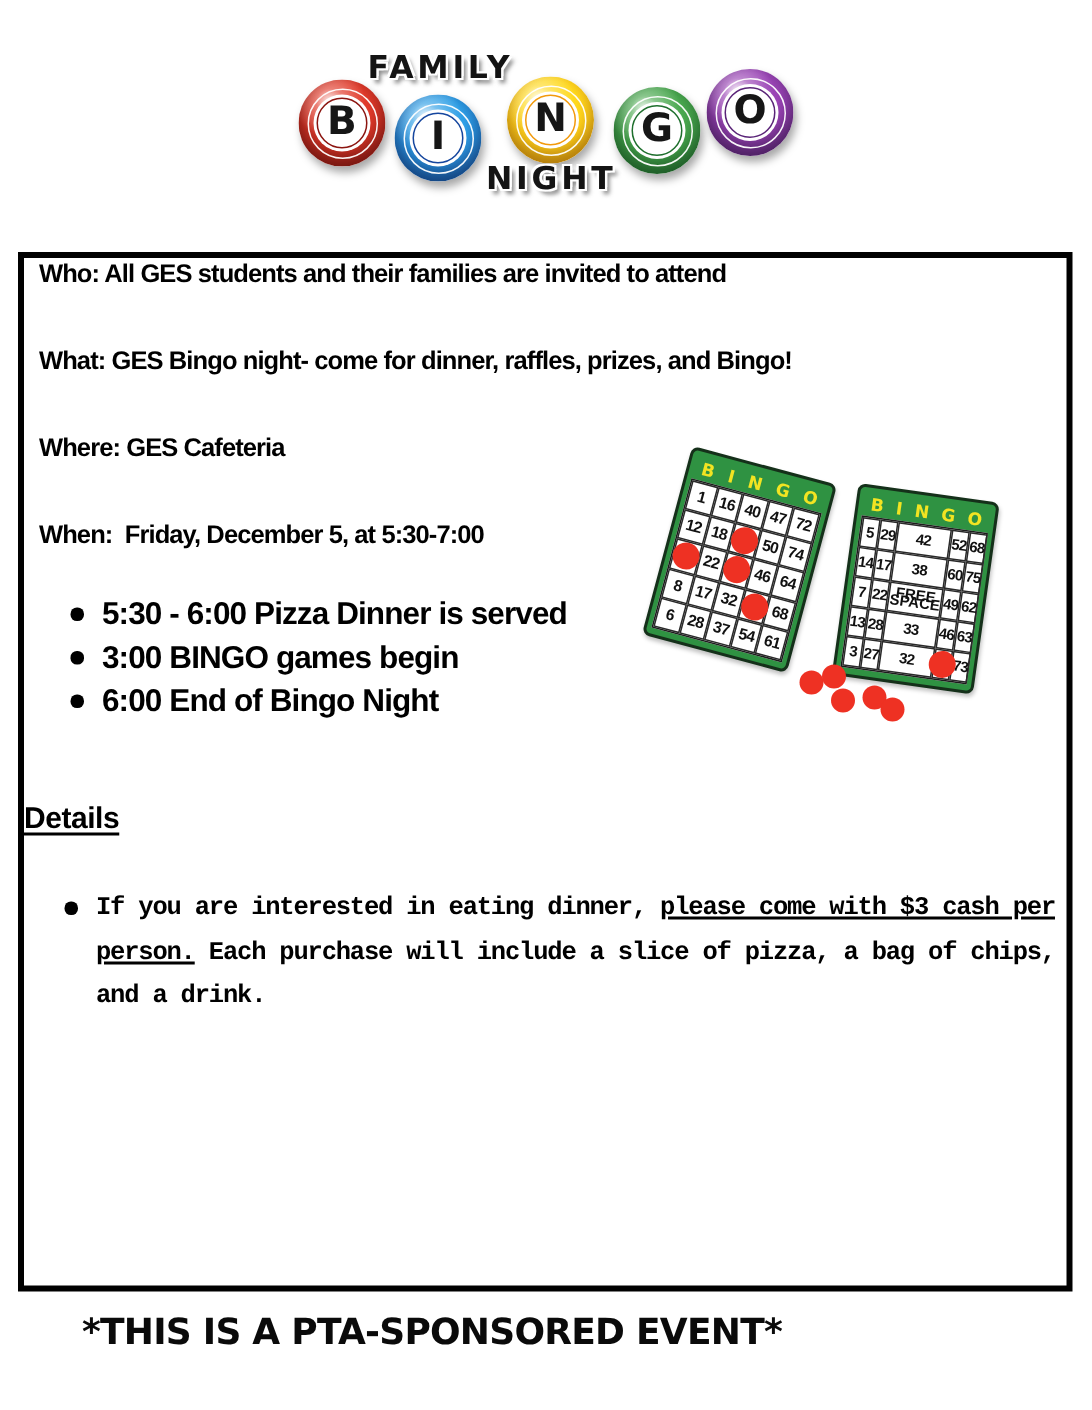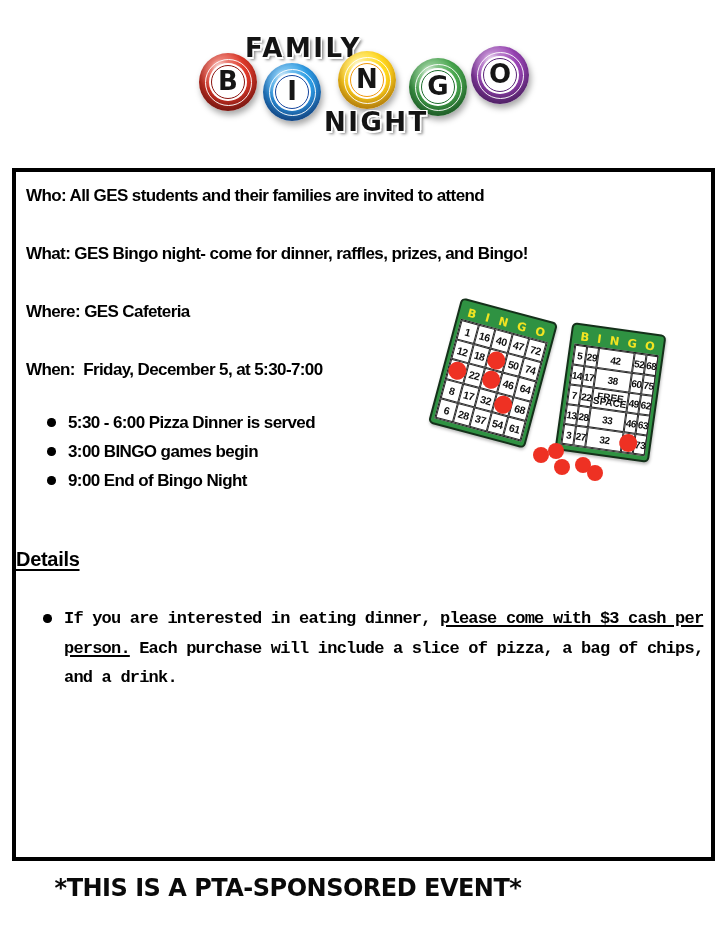--- a/index.html
+++ b/index.html
@@ -5,21 +5,21 @@
   html,body{margin:0;padding:0;}
   body{
     width:728px;height:940px;position:relative;background:#ffffff;
     font-family:"Liberation Sans",sans-serif;overflow:hidden;
   }
   .page{position:absolute;inset:0;background:#fff;}
 
   
   .logo{position:absolute;left:0;top:0;width:728px;height:165px;}
   .logo-word{
-    position:absolute;font-weight:bold;font-size:26px;letter-spacing:2.5px;color:#141414;
+    position:absolute;font-weight:bold;font-size:21px;letter-spacing:2.5px;color:#141414;
     font-family:"DejaVu Sans",sans-serif;
     text-shadow:-1.5px -1.5px 0 #fff,1.5px -1.5px 0 #fff,-1.5px 1.5px 0 #fff,1.5px 1.5px 0 #fff,
                 3px 3px 3px rgba(70,70,70,.65);
   }
   #logo-family{left:245px;top:33px;}
   #logo-night{left:324px;top:107px;}
   .ball{
     position:absolute;width:58px;height:58px;border-radius:50%;
     background:
       radial-gradient(circle at 36% 26%, rgba(255,255,255,.95) 0%, rgba(255,255,255,.35) 16%, rgba(255,255,255,0) 42%),
@@ -39,28 +39,28 @@
 
   
   .info-box{
     position:absolute;left:12px;top:168px;width:695px;height:685px;
     border:4px solid #000;background:#fff;
   }
   .info-line{
     margin:0;padding:0 0 0 10px;font-size:17px;font-weight:bold;letter-spacing:-0.6px;
     line-height:22px;color:#000;white-space:pre-wrap;
   }
-  #line-who{margin-top:13px;}
+  #line-who{}
   #line-what{margin-top:36px;}
   #line-where{margin-top:36px;}
   #line-when{margin-top:36px;}
 
   ul.schedule{margin:27px 0 0 0;padding:0 0 0 52px;list-style:none;}
   ul.schedule li{
-    position:relative;font-size:17px;font-weight:bold;letter-spacing:-0.6px;line-height:29px;color:#000;
+    position:relative;font-size:21px;font-weight:bold;letter-spacing:-0.6px;line-height:29px;color:#000;
   }
   ul.schedule li::before,ul.details li::before{
     content:"";position:absolute;left:-21px;top:10px;width:8.5px;height:8.5px;border-radius:50%;background:#000;
   }
 
   .details-heading{
     margin-top:53px;font-size:20px;font-weight:bold;color:#000;letter-spacing:-0.3px;
   }
   .details-heading span{text-decoration:underline;text-decoration-thickness:2px;text-underline-offset:3px;}
 
@@ -152,21 +152,21 @@
   <div class="info-box">
 
     <p class="info-line" id="line-who">Who: All GES students and their families are invited to attend</p>
     <p class="info-line" id="line-what">What: GES Bingo night- come for dinner, raffles, prizes, and Bingo!</p>
     <p class="info-line" id="line-where">Where: GES Cafeteria</p>
     <p class="info-line" id="line-when">When:  Friday, December 5, at 5:30-7:00</p>
 
     <ul class="schedule">
       <li>5:30 - 6:00 Pizza Dinner is served</li>
       <li>3:00 BINGO games begin</li>
-      <li>9:00 End of Bingo Night</li>
+      <li>6:00 End of Bingo Night</li>
     </ul>
 
     <div class="details-heading">
       <span>Details</span>
     </div>
 
     <ul class="details">
       <li>
         <span>If you are interested in eating dinner, </span><span class="u">please come with $3 cash per person.</span><span> Each purchase will include a slice of pizza, a bag of chips, and a drink.</span>
       </li>

